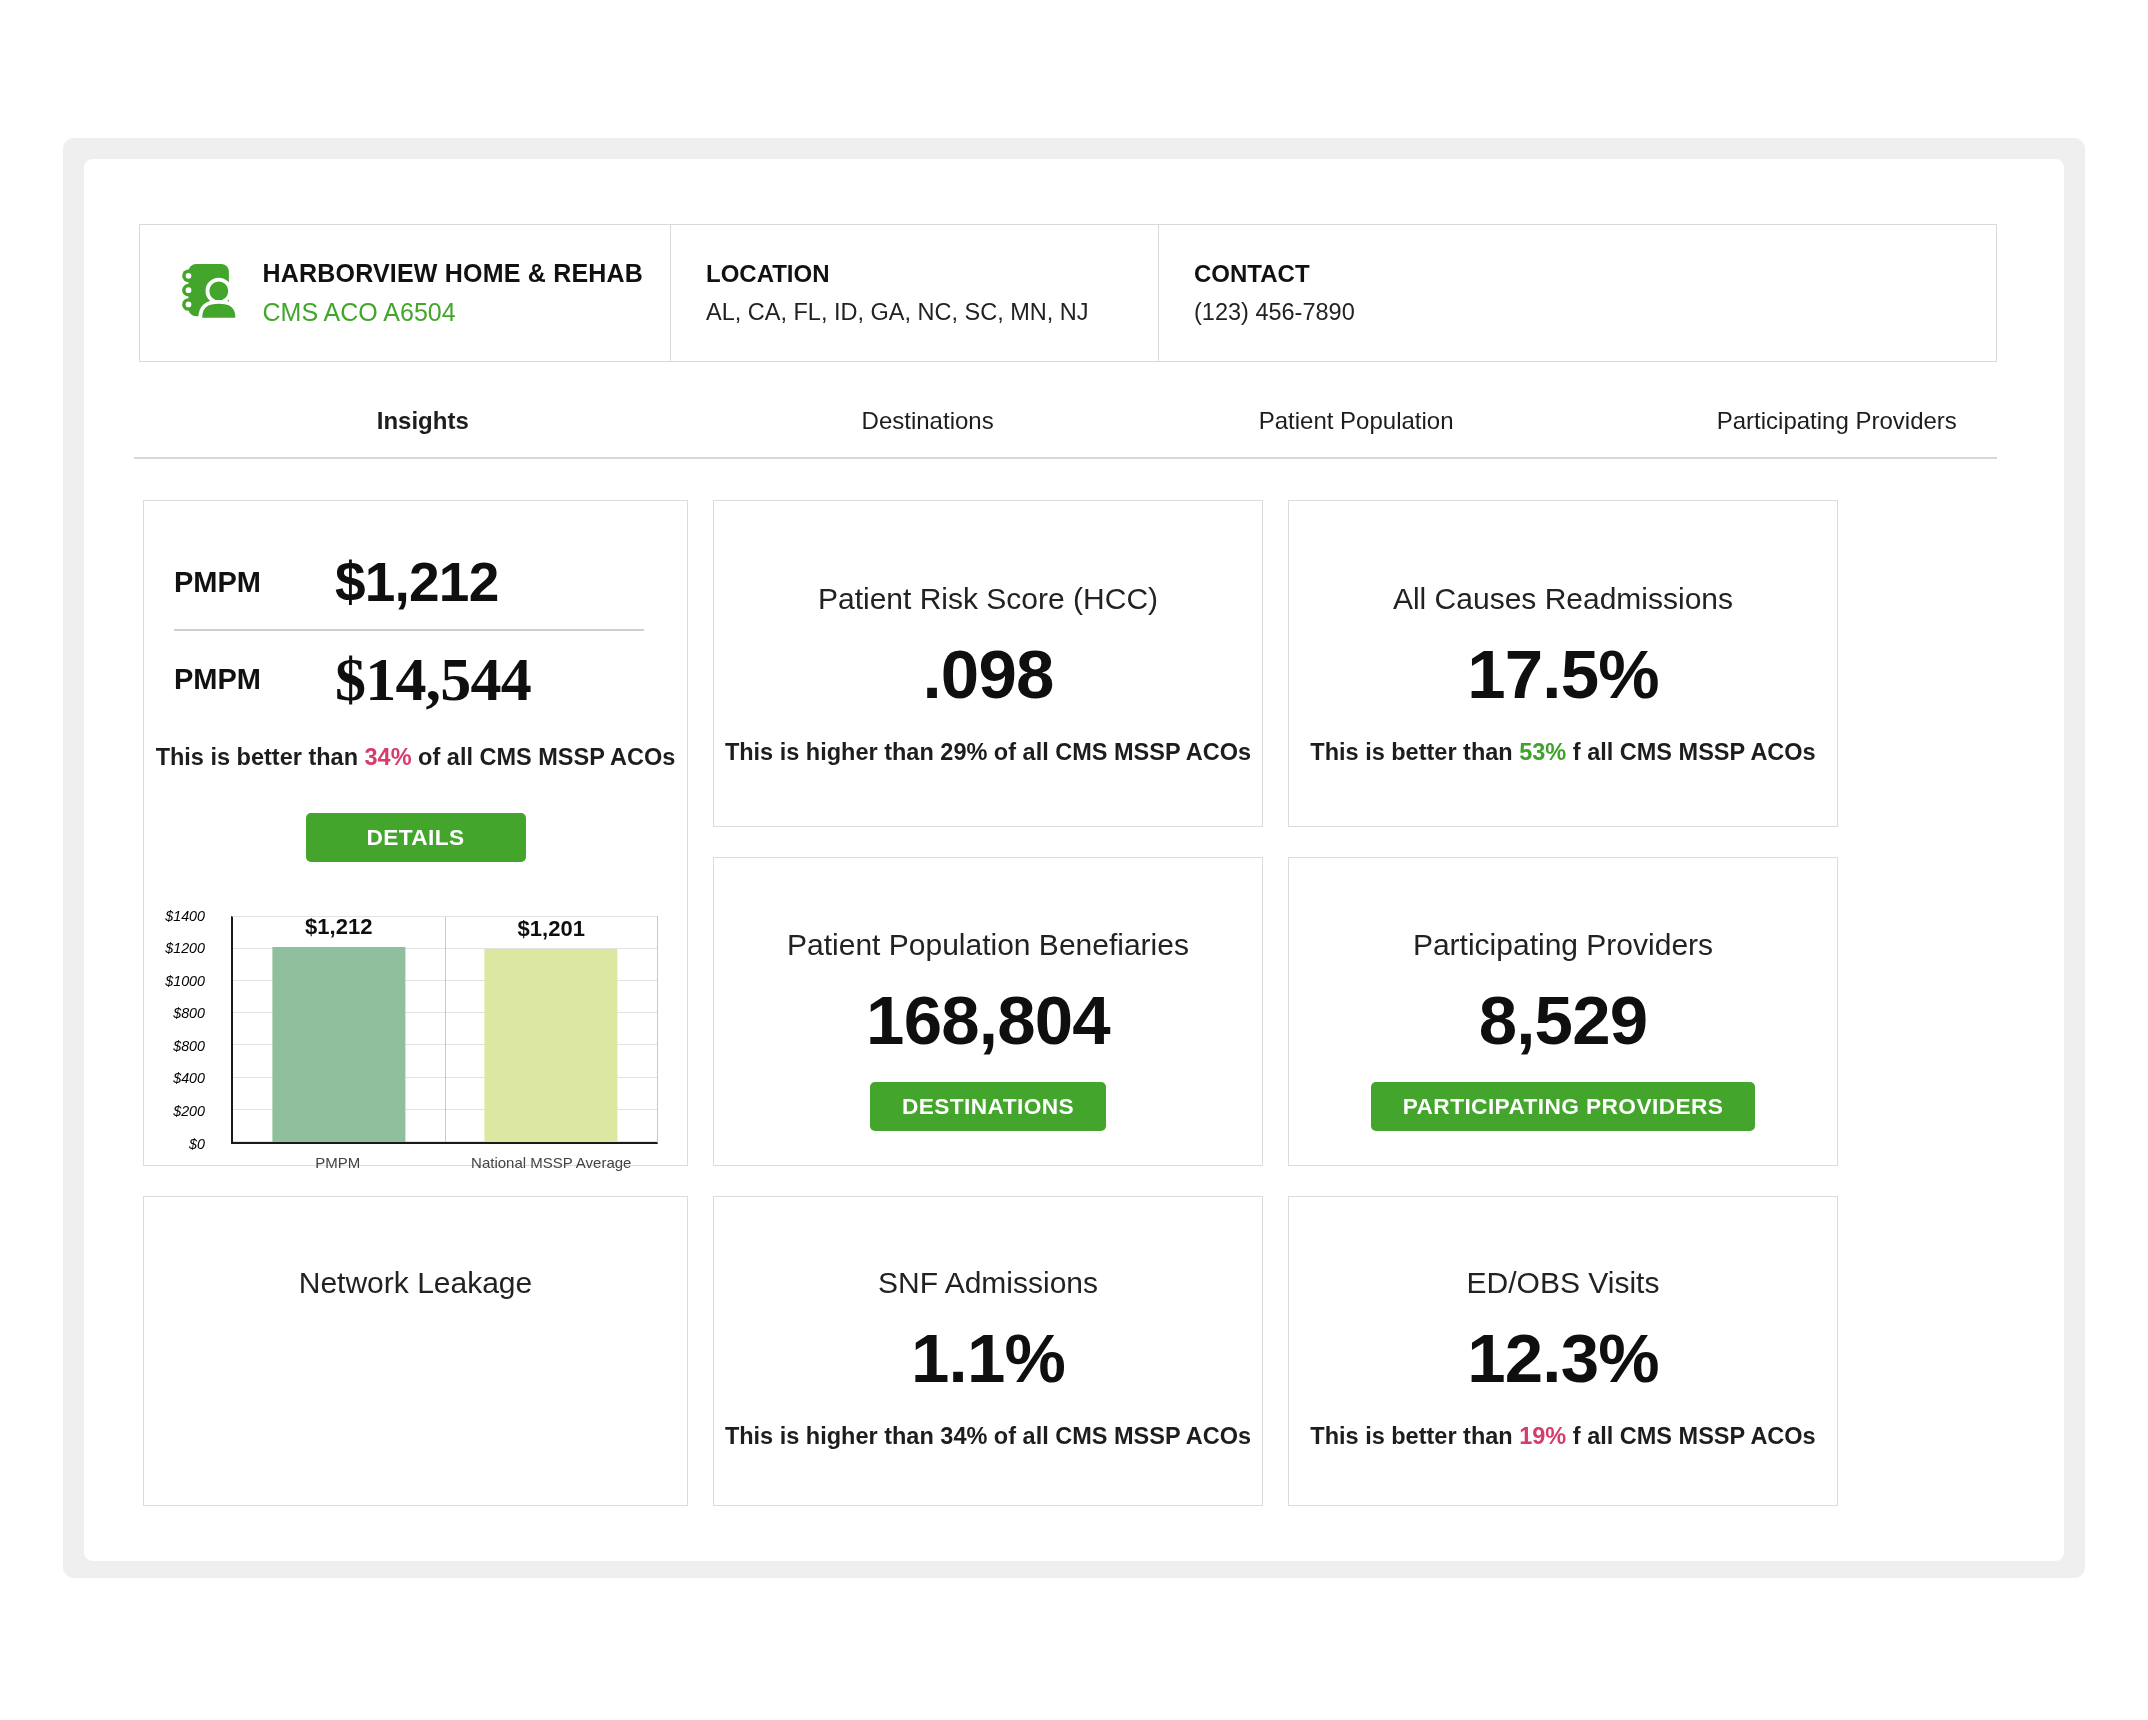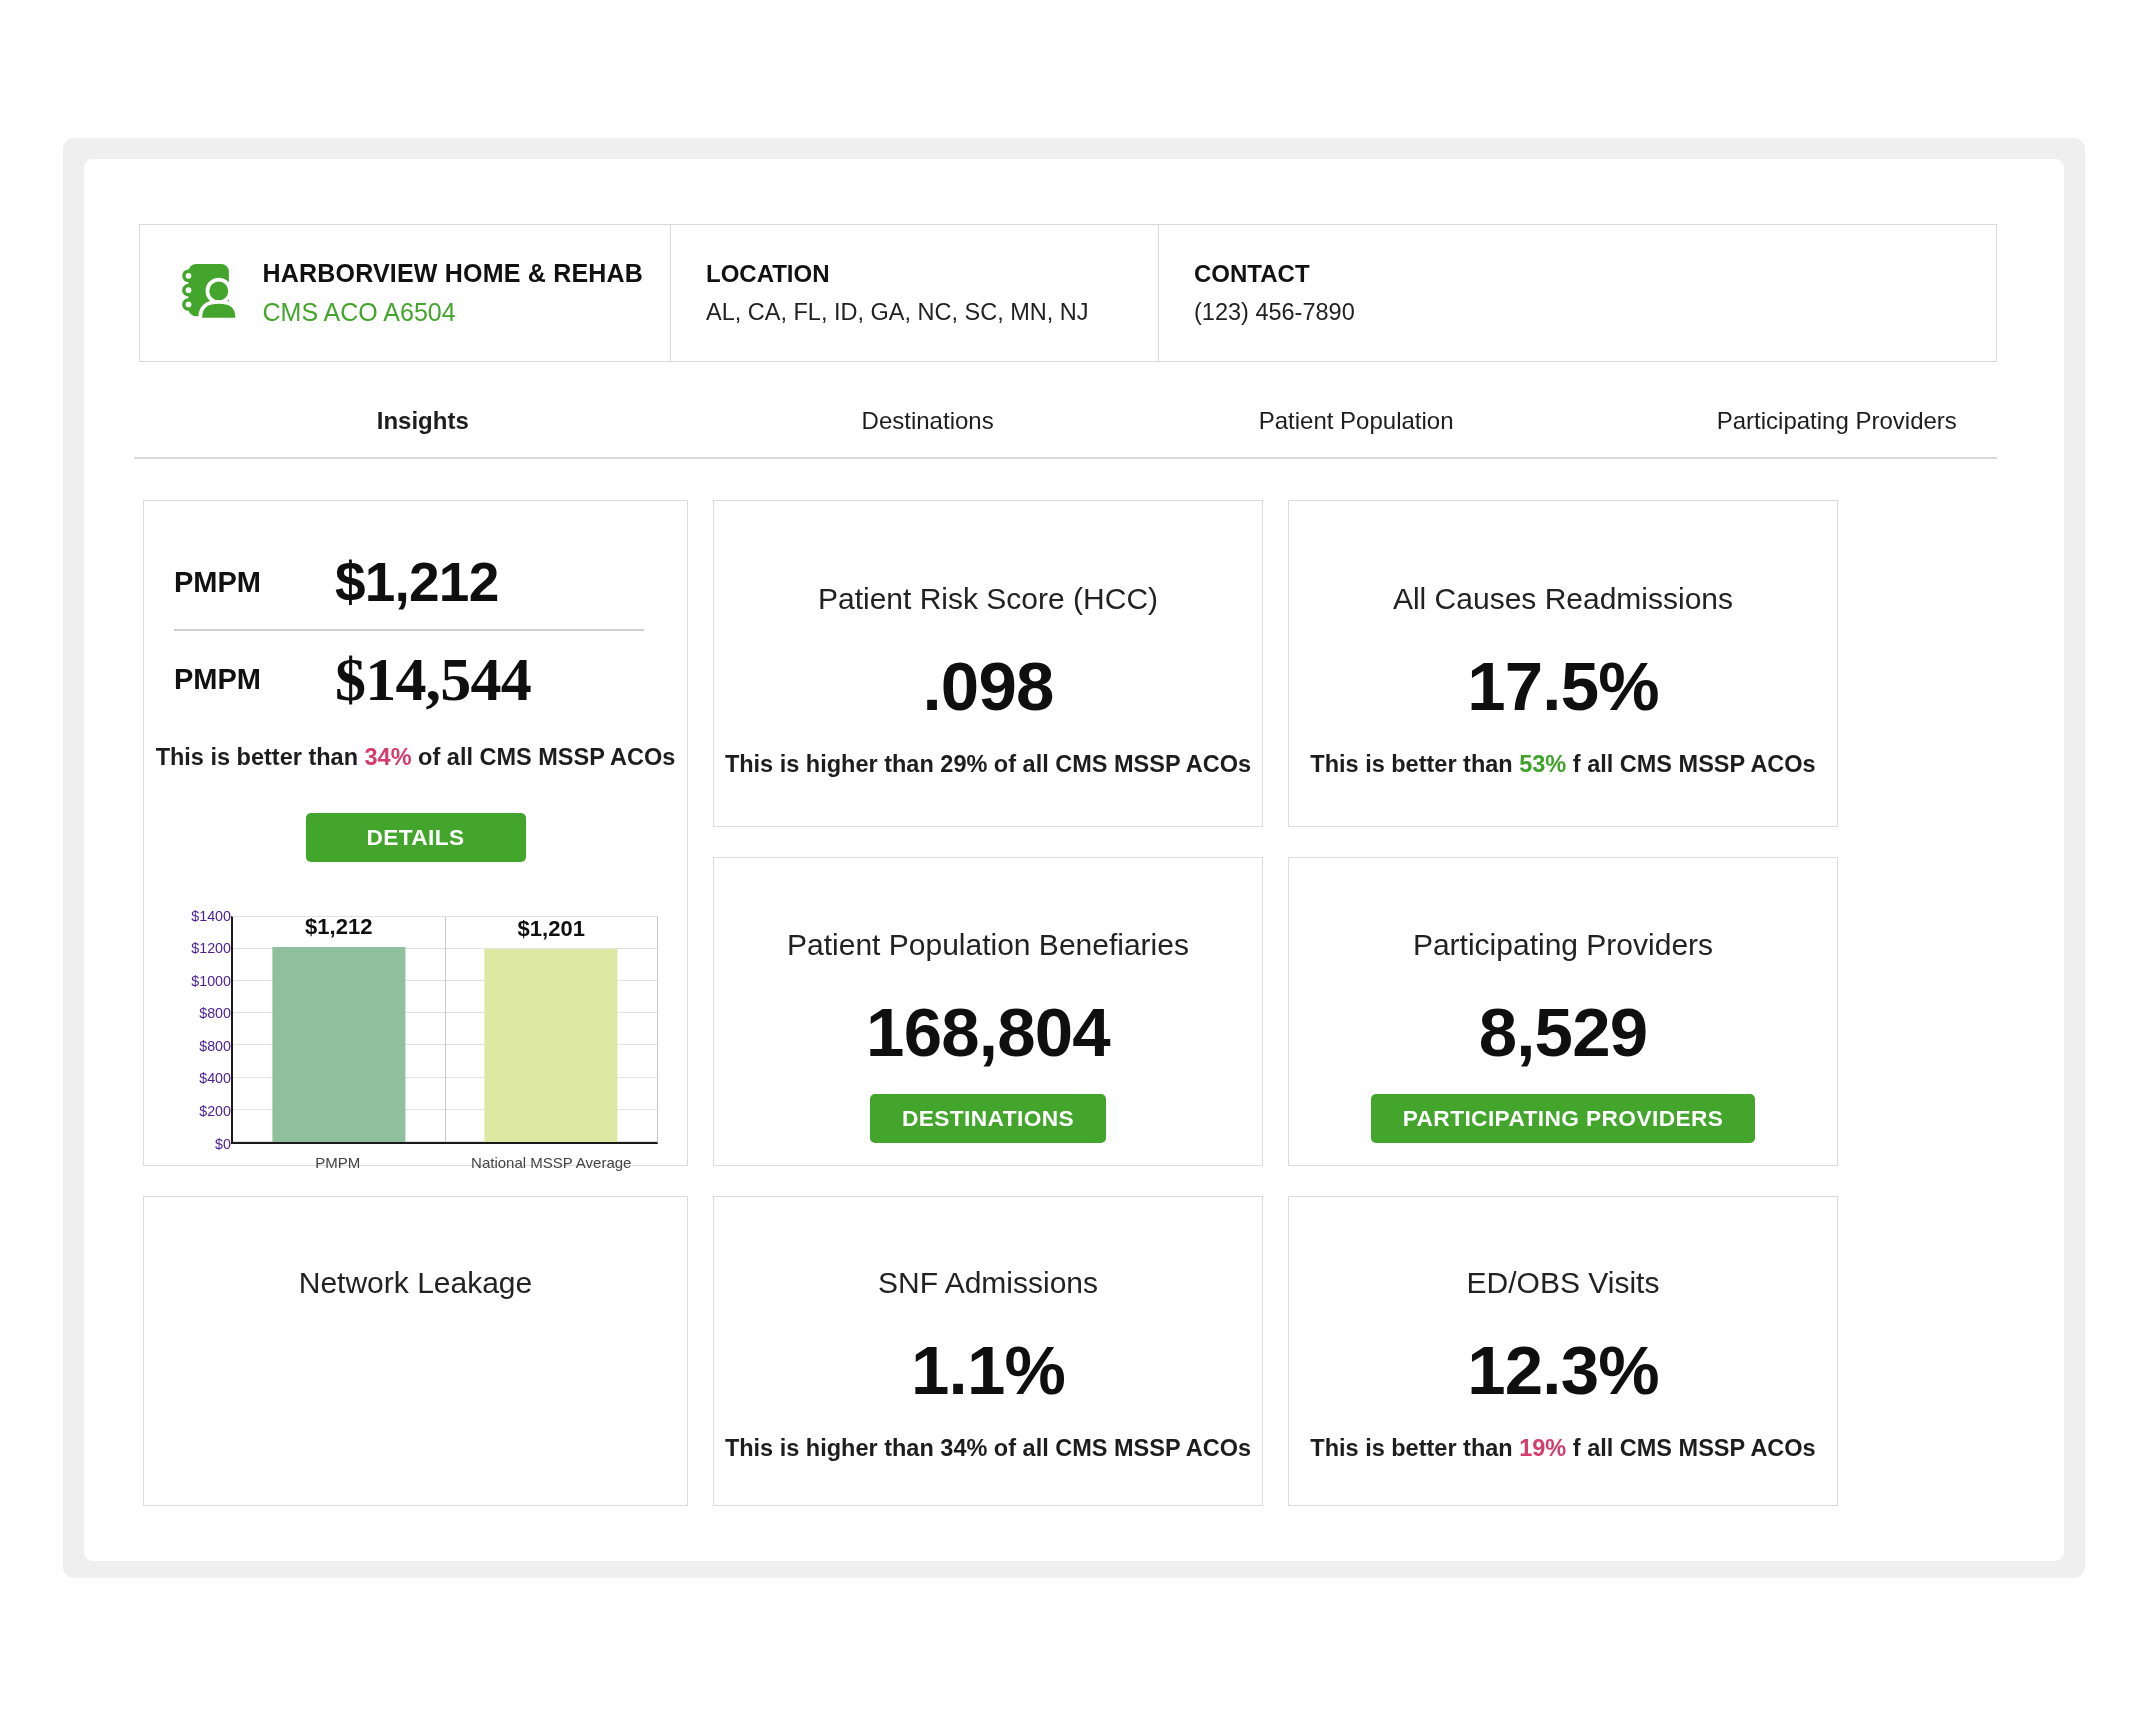--- a/index.html
+++ b/index.html
@@ -54,21 +54,21 @@
     grid-template-columns:545px 550px 550px;
     grid-template-rows:327px 309px 310px;
     column-gap:25px;row-gap:30px;
   }
   .card{
     border:0.8px solid #dcdcdc;background:#fff;box-sizing:border-box;
     display:flex;flex-direction:column;align-items:center;
   }
   .card-tall{grid-row:1/3;display:block;}
 
-  .card-title{font-size:30px;color:#222;margin:12px;font-weight:normal;}
+  .card-title{font-size:30px;color:#222;margin:0;font-weight:normal;}
   .row1 .card-title{margin-top:81px;}
   .row2 .card-title{margin-top:70px;}
   .row3 .card-title{margin-top:69px;}
   .big-value{font-size:69px;font-weight:bold;color:#0f0f0f;margin-top:18.5px;letter-spacing:-0.8px;}
   .note{font-size:23.5px;font-weight:bold;color:#1d1d1d;margin:25px 0 0 0;text-align:center;}
   .pct-pink{color:#d63c6b;}
   .pct-green{color:#3fa32a;}
 
   .btn{
     background:#43a52c;color:#ffffff;border:none;border-radius:5px;
@@ -87,22 +87,22 @@
   .pmpm-divider{height:1.7px;background:#cfcfcf;width:470px;margin:15px 0 13.4px 30px;}
   .pmpm-note{margin-top:28.5px;}
   .btn-row{text-align:center;margin-top:20px;}
   .btn-row .btn{min-width:220px;box-sizing:border-box;}
 
   
   .chart{margin:54px 0 0 22px;width:492px;}
   .chart-body{display:flex;height:228px;}
   .y-axis{position:relative;width:65px;flex:0 0 auto;}
   .tick-label{
-    position:absolute;right:0;transform:translateY(50%);
-    font-size:14.3px;color:#4c1d95;white-space:nowrap;
+    position:absolute;right:26px;transform:translateY(50%);
+    font-size:14.3px;color:#000000;white-space:nowrap;font-style:italic;
   }
   .plot{
     position:relative;flex:1;
     border-top:0.8px solid #c9c9c9;border-right:0.8px solid #c9c9c9;
     border-left:2.5px solid #1a1a1a;border-bottom:2.5px solid #1a1a1a;
     box-sizing:border-box;
   }
   .grid-layer{position:absolute;inset:0;}
   .gridline{position:absolute;left:0;right:0;height:0.8px;background:#e2e2e2;}
   .cells{position:absolute;inset:0;display:flex;}

